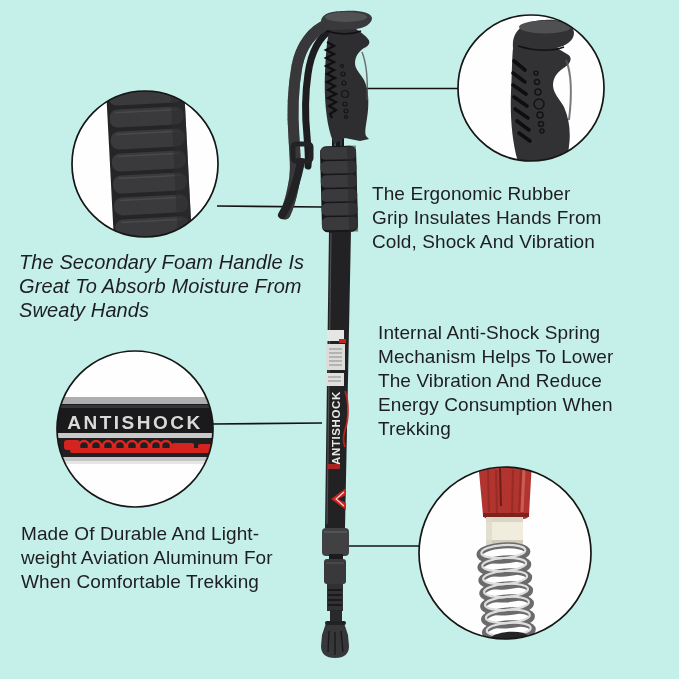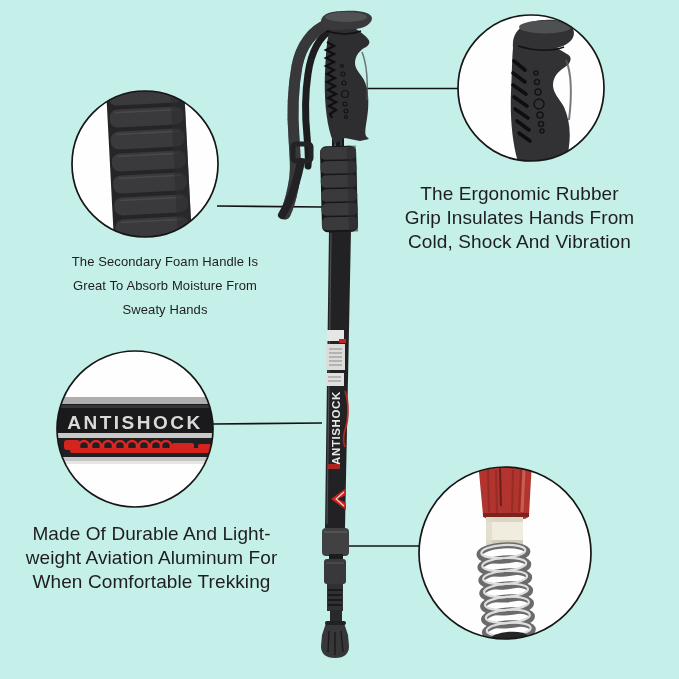--- a/index.html
+++ b/index.html
@@ -3,24 +3,24 @@
 <meta charset="utf-8">
 <style>
   html,body{margin:0;padding:0;background:#ffffff;}
   .stage{
     position:relative;width:679px;height:679px;overflow:hidden;
     background:#c5efe9;
     font-family:"Liberation Sans",sans-serif;
   }
   .stage svg{position:absolute;left:0;top:0;}
   .callout{
-    position:absolute;text-align:center;color:#1e1e20;
+    position:absolute;text-align:left;color:#1e1e20;
     white-space:pre-line;line-height:24px;font-size:19px;letter-spacing:.1px;
   }
-  .callout.small{font-size:13px;}
+  .callout.small{font-size:20px;font-style:italic;}
 </style>
 </head>
 <body>
 
 <div class="stage">
 
 <svg width="679" height="679" viewBox="0 0 679 679">
   <defs>
     <clipPath id="clipGrip">
           <circle cx="531" cy="88" r="73"></circle>
@@ -277,18 +277,23 @@
 </svg>
 
 <div class="callout" style="left:372px;top:182px;width:295px">The Ergonomic Rubber
 Grip Insulates Hands From
 Cold, Shock And Vibration</div>
 
 <div class="callout small" style="left:19px;top:250px;width:292px">The Secondary Foam Handle Is
 Great To Absorb Moisture From
 Sweaty Hands</div>
 
+<div class="callout" style="left:378px;top:321px;width:241px">Internal Anti-Shock Spring
+Mechanism Helps To Lower
+The Vibration And Reduce
+Energy Consumption When
+Trekking</div>
 
 <div class="callout" style="left:21px;top:522px;width:261px">Made Of Durable And Light-
 weight Aviation Aluminum For
 When Comfortable Trekking</div>
 
 </div>
 
 </body></html>

